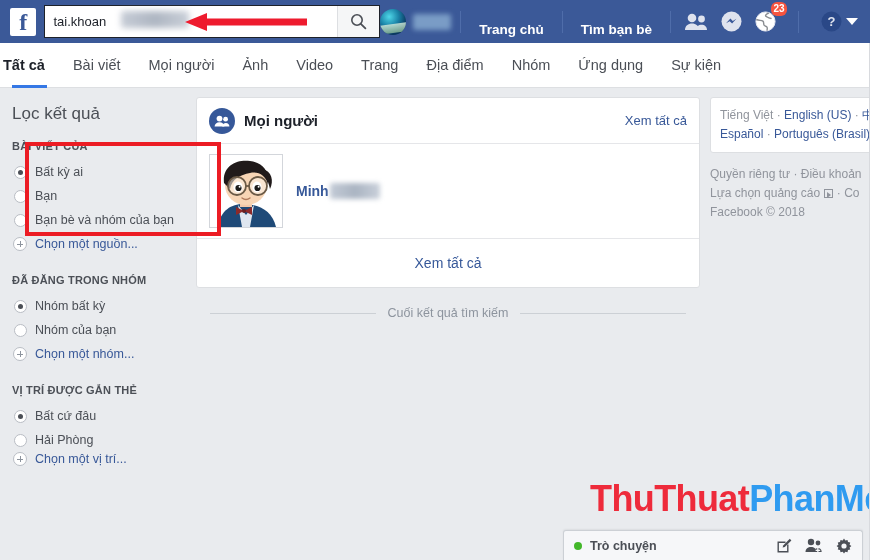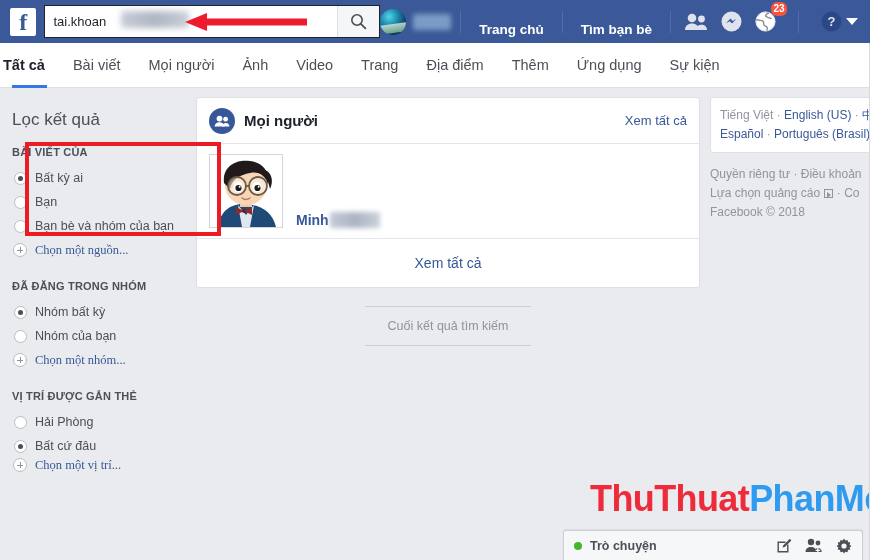--- a/index.html
+++ b/index.html
@@ -98,21 +98,21 @@
   }
   .tab:first-child { padding-left: 3px; }
   .tab.active { color: #1d2129; font-weight: bold; }
   .tab.active:after {
     content: ""; position: absolute; left: 12px; right: 12px; bottom: 0;
     height: 3px; background: #3578e5;
   }
 
   
   .sidebar {
-    position: absolute; top: 96px; left: 0; width: 190px; bottom: 0;
+    position: absolute; top: 90px; left: 0; width: 190px; bottom: 0;
     padding: 14px 0 16px 12px; background: #e9ebee;
   }
   .filter-title { font-size: 17px; color: #4b4f56; margin-bottom: 16px; }
   .group-title {
     font-size: 11px; font-weight: bold; color: #4b4f56;
     letter-spacing: .2px; margin: 0 0 8px 0; text-transform: uppercase;
   }
   .group { margin-bottom: 18px; }
   .opt {
     display: flex; align-items: center; height: 24px;
@@ -130,21 +130,21 @@
   .plus {
     width: 14px; height: 14px; border-radius: 50%;
     border: 1px solid #b9bdc4; background: #fff; margin: 0 8px 0 1px;
     flex: none; position: relative;
   }
   .plus:before, .plus:after {
     content:""; position: absolute; background: #8d949e;
   }
   .plus:before { left: 3px; top: 5.5px; width: 6px; height: 1px; }
   .plus:after { left: 5.5px; top: 3px; width: 1px; height: 6px; }
-  .opt.link { color: #385898; font-family: Liberation Serif, serif; }
+  .opt.link { color: #385898; }
   .opt.cut { height: 14px; overflow: hidden; }
 
   
   .main { position: absolute; top: 97px; left: 196px; width: 504px; }
   .card {
     background: #fff; border: 1px solid #dddfe2; border-radius: 3px;
   }
   .card-head {
     height: 46px; display: flex; align-items: center; padding: 0 12px;
     border-bottom: 1px solid #e5e6e9;
@@ -153,21 +153,21 @@
     width: 26px; height: 26px; border-radius: 50%; background: #365899;
     display: flex; align-items: center; justify-content: center; flex: none;
   }
   .card-head-title {
     font-size: 15px; font-weight: bold; color: #1d2129; margin-left: 9px;
   }
   .card-head-link {
     margin-left: auto; font-size: 13px; color: #385898; cursor: pointer;
   }
   .result-row {
-    display: flex; align-items: flex-end; padding: 10px 12px; position: relative;
+    display: flex; align-items: center; padding: 10px 12px; position: relative;
     border-bottom: 1px solid #e5e6e9; min-height: 93px;
   }
   .avatar-img {
     width: 74px; height: 74px; border: 1px solid #d3d6db; flex: none;
     background: #fff; overflow: hidden; position: relative;
   }
   .res-name {
     margin-left: 13px; font-size: 14px; font-weight: bold; color: #365899;
     display: flex; align-items: center;
   }
@@ -194,21 +194,21 @@
     font-size: 14px; color: #365899; cursor: pointer;
   }
   
   .red-box {
     position: absolute; left: 25px; top: 142px; width: 196px; height: 94px;
     border: 4px solid #ec1c24; pointer-events: none; z-index: 5;
   }
 
   .end-results {
     display: flex; align-items: center; justify-content: center;
-    margin-top: 18px; color: #8d949e; font-size: 12.5px; gap: 12px; flex-direction: column;
+    margin-top: 18px; color: #8d949e; font-size: 12.5px; gap: 12px;
   }
   .end-results .rule { height: 1px; background: #ccd0d5; width: 166px; }
 
   
   .rightbar { position: absolute; top: 97px; left: 710px; width: 175px; }
   .lang-box {
     background: #fff; border: 1px solid #dddfe2; border-radius: 3px;
     padding: 8px 9px; font-size: 12px; line-height: 19px; width: 172px;
     white-space: nowrap; overflow: hidden;
   }
@@ -325,21 +325,21 @@
   </div>
 
   <div class="tabs">
     <div class="tab active">Tất cả</div>
     <div class="tab">Bài viết</div>
     <div class="tab">Mọi người</div>
     <div class="tab">Ảnh</div>
     <div class="tab">Video</div>
     <div class="tab">Trang</div>
     <div class="tab">Địa điểm</div>
-    <div class="tab">Thêm</div>
+    <div class="tab">Nhóm</div>
     <div class="tab">Ứng dụng</div>
     <div class="tab">Sự kiện</div>
   </div>
 
   <div class="sidebar">
     <div class="filter-title">Lọc kết quả</div>
 
     <div class="group">
       <div class="group-title">BÀI VIẾT CỦA</div>
       <div class="opt">
@@ -373,26 +373,26 @@
       </div>
       <div class="opt link">
         <span class="plus"></span>
         <span>Chọn một nhóm...</span>
       </div>
     </div>
 
     <div class="group">
       <div class="group-title">VỊ TRÍ ĐƯỢC GẮN THẺ</div>
       <div class="opt">
+        <span class="radio on"></span>
+        <span>Bất cứ đâu</span>
+      </div>
+      <div class="opt">
         <span class="radio"></span>
         <span>Hải Phòng</span>
-      </div>
-      <div class="opt">
-        <span class="radio on"></span>
-        <span>Bất cứ đâu</span>
       </div>
       <div class="opt link cut">
         <span class="plus"></span>
         <span>Chọn một vị trí...</span>
       </div>
     </div>
   </div>
 
   <div class="main">
     <div class="card">

